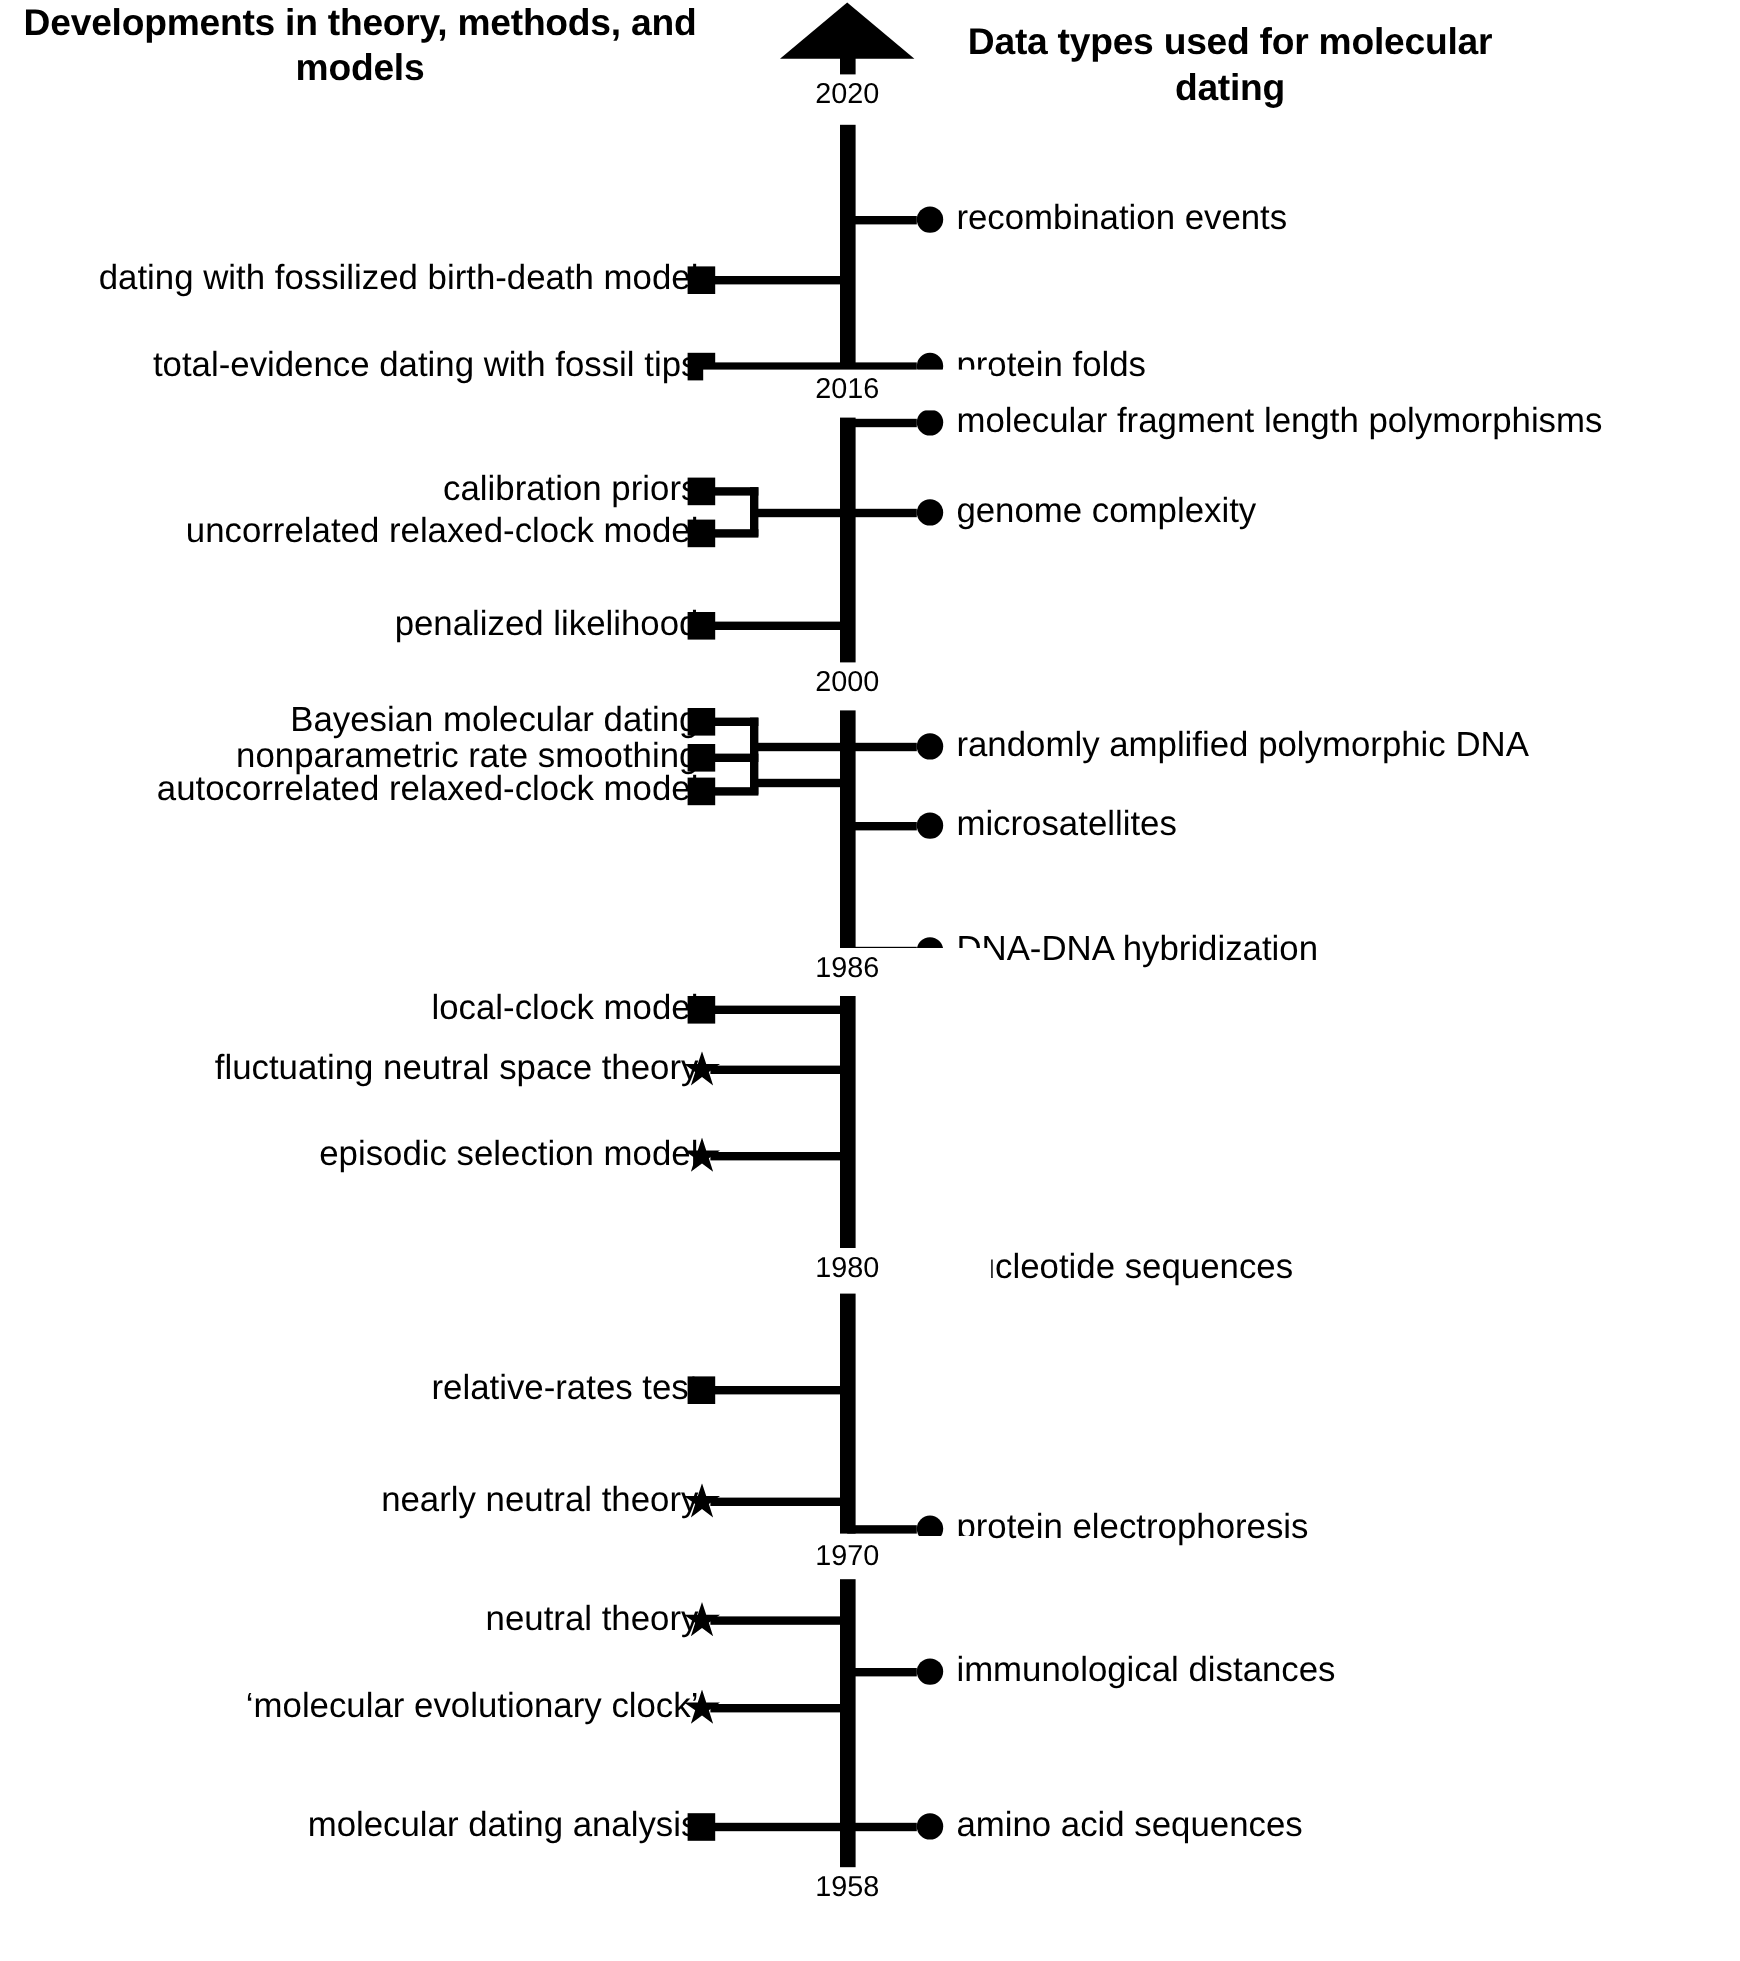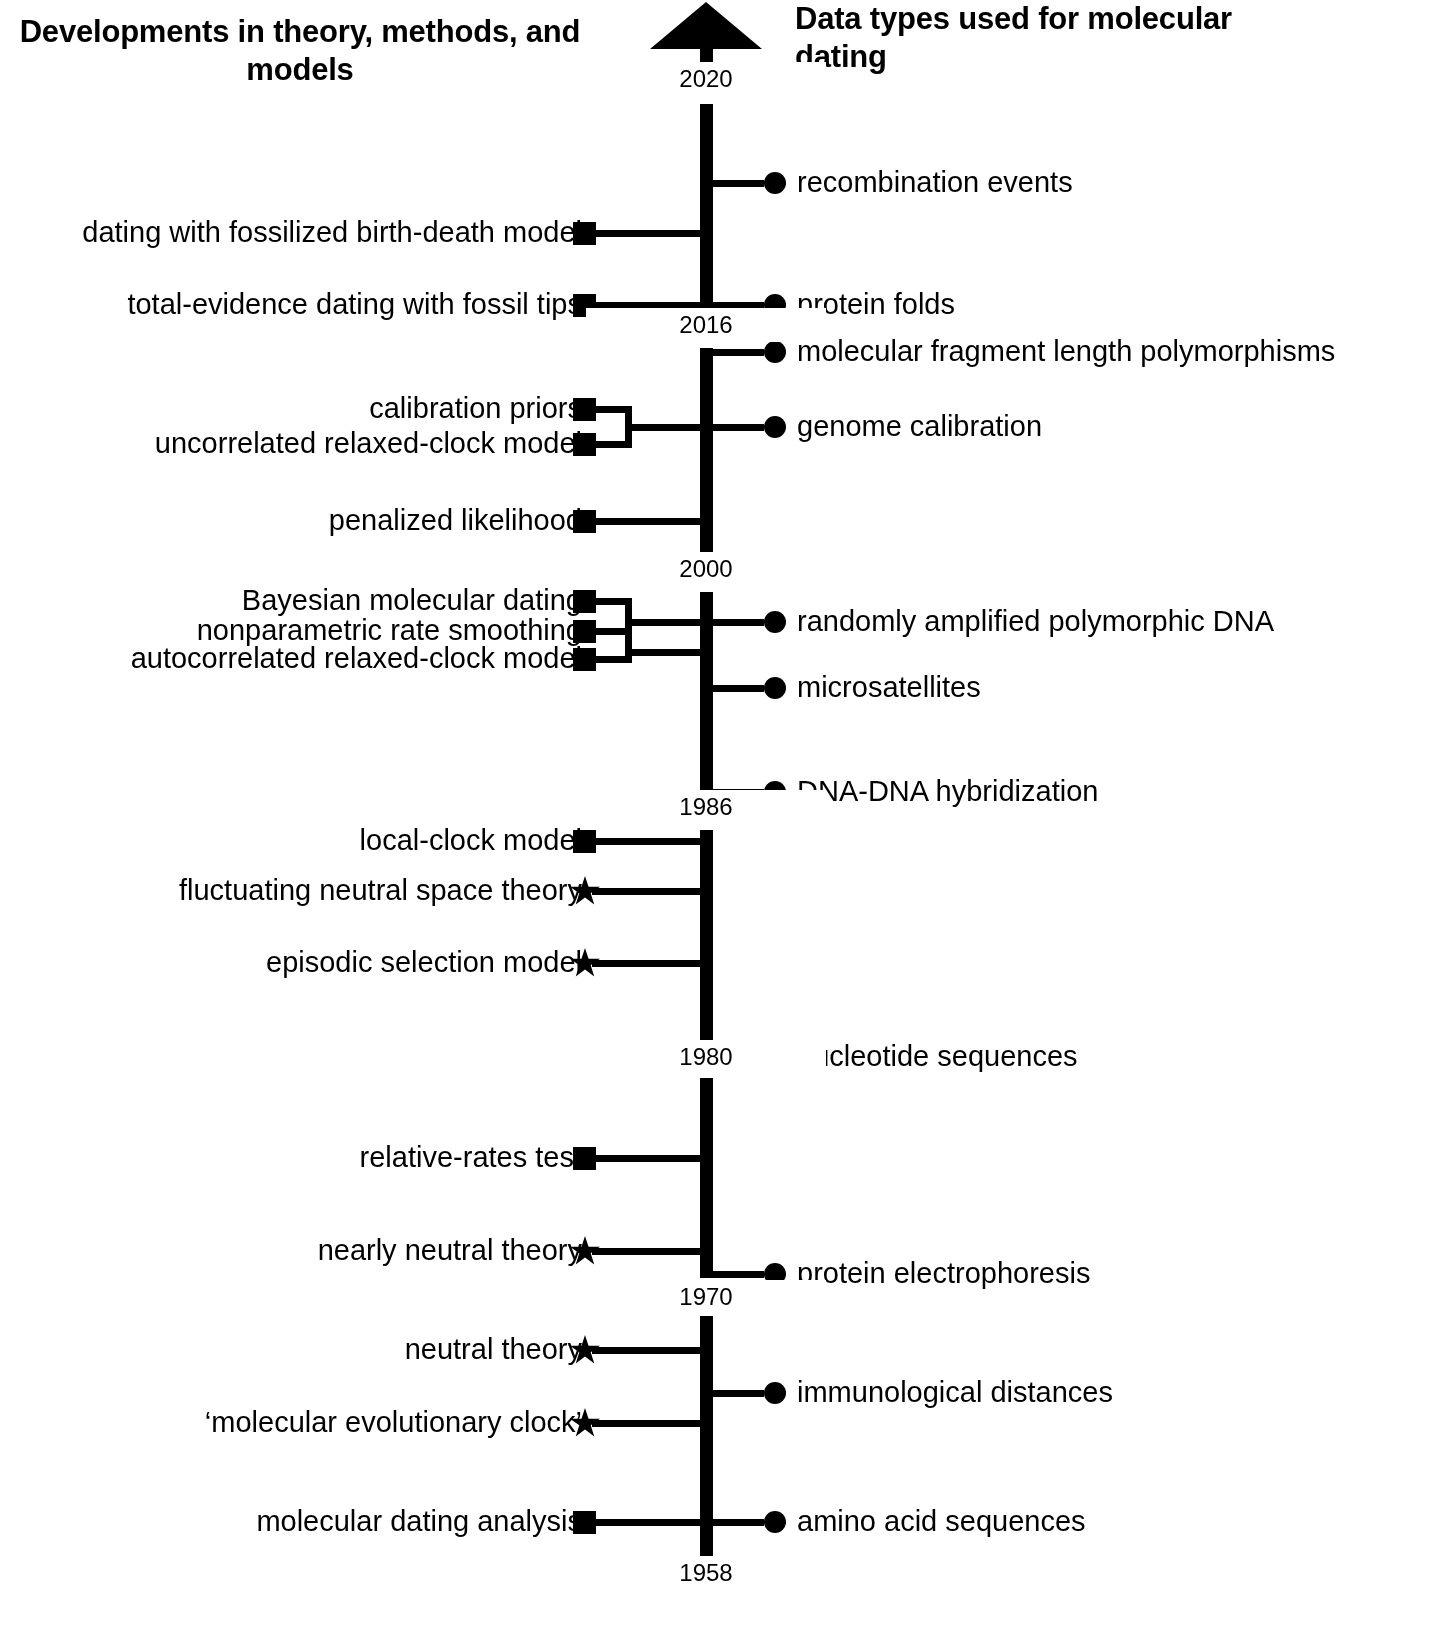--- a/index.html
+++ b/index.html
@@ -17,26 +17,26 @@
   }
   
   .heading{
     position:absolute;
     font-weight:bold;
     font-size:31px;
     line-height:38px;
     letter-spacing:-0.2px;
   }
   #heading-left{
-    left:0;width:600px;top:13px;
+    left:0;width:600px;top:0;
     text-align:center;
   }
   #heading-right{
-    left:795px;width:460px;top:0;
-    text-align:left;
+    left:795px;width:460px;top:16px;
+    text-align:center;
   }
   
   .axis-line{
     position:absolute;
     left:700px;
     width:13px;
     background:#000000;
   }
   .axis-arrow{
     position:absolute;
@@ -202,21 +202,21 @@
   <div class="row" style="top:444px;">
     <div class="m-square"></div>
     <div class="brk-h"></div>
     <div class="l-label">uncorrelated relaxed-clock model</div>
   </div>
   <div class="brk-v" style="top:406px;height:41px;"></div>
   <div class="row" style="top:427px;">
     <div class="brk-out"></div>
     <div class="stem" style="left:706px;width:58px;"></div>
     <div class="m-dot" style="left:764px;"></div>
-    <div class="r-label">genome calibration</div>
+    <div class="r-label">genome complexity</div>
   </div>
 
   <div class="row" style="top:521px;">
     <div class="m-square"></div>
     <div class="stem stem-l"></div>
     <div class="l-label">penalized likelihood</div>
   </div>
 
   <div class="row" style="top:601px;">
     <div class="m-square"></div>

